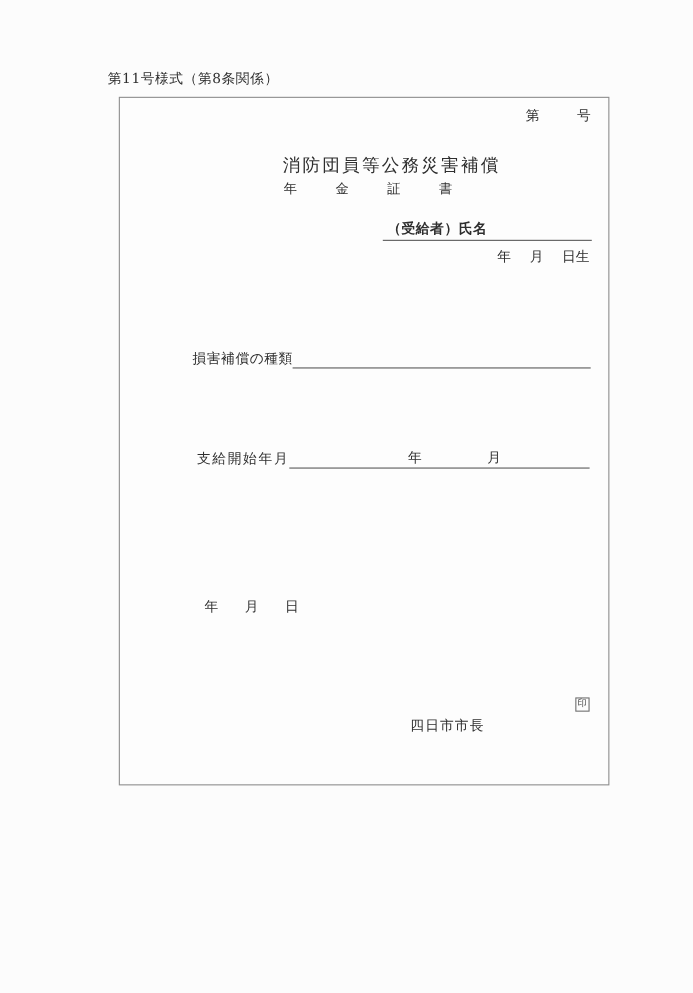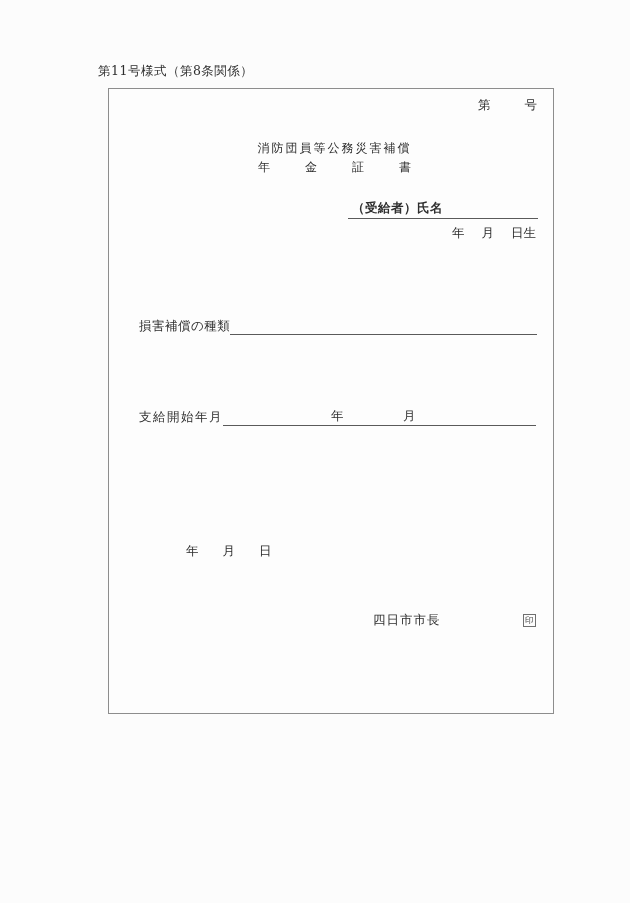--- a/index.html
+++ b/index.html
@@ -30,21 +30,21 @@
     position:absolute; top:8px; left:369px; width:59px;
     display:flex; justify-content:space-between;
     font-size:12.5px;
   }
 
   
   .title-block {
     position:absolute; top:51px; left:148px; width:155px;
     text-align:center;
   }
-  .title-line1 { font-size:12px; letter-spacing:2px; white-space:nowrap;font-family:Liberation Mono, monospace; }
+  .title-line1 { font-size:16px; letter-spacing:2px; white-space:nowrap;font-family:Liberation Mono, monospace; }
   .title-line2 { display:flex; justify-content:space-between; font-size:12px; margin-top:2px; padding:0 1px; }
 
   
   .recipient-row {
     position:absolute; top:111px; left:239px; width:190px;
     border-bottom:1px solid #5a5a5a;
     font-size:12.5px; letter-spacing:0.5px;
     padding:0 0 1px 4px; white-space:nowrap;font-weight:bold;
   }
 
@@ -52,29 +52,29 @@
   .birth-row {
     position:absolute; top:136px; right:17px;
     display:flex; gap:17px; font-size:12.5px;
   }
 
   
   .type-row {
     position:absolute; top:229px; left:30px; right:16px;
     display:flex; align-items:flex-end; font-size:12.5px;
   }
-  .type-row .label { letter-spacing:0.5px; white-space:nowrap; }
+  .type-row .label { letter-spacing:0.5px; white-space:nowrap;margin-left:36px; }
   .line-fill { flex:1; border-bottom:1px solid #5a5a5a; height:15px; position:relative; }
 
   
   .start-row {
     position:absolute; top:320px; left:30px; right:17px;
     display:flex; align-items:flex-end; font-size:12.5px;
   }
-  .start-row .label { letter-spacing:1.5px; white-space:nowrap; }
+  .start-row .label { letter-spacing:1.5px; white-space:nowrap;margin-left:40px; }
   .start-row .line-fill { height:16px; }
   .on-line { position:absolute; bottom:0; font-size:12.5px; }
   .on-line.year  { left:108px; }
   .on-line.month { left:180px; }
 
   
   .statement {
     position:absolute; top:416px; left:18px; right:10px;
     font-size:12px; letter-spacing:0.2px; white-space:nowrap;
   }
@@ -84,21 +84,21 @@
     position:absolute; top:454px; left:77px;
     display:flex; gap:24px; font-size:12.5px;
   }
 
   
   .issuer-row {
     position:absolute; top:523px; left:264px; right:17px;
     display:flex; justify-content:space-between; align-items:center;
     font-size:12.5px;
   }
-  .issuer-row .issuer { letter-spacing:1px; white-space:nowrap; }
+  .issuer-row .issuer { letter-spacing:1px; white-space:nowrap;margin-top:40px; }
   .seal-box {
     border:1px solid #6f6f6f;
     font-size:8.5px; line-height:1;
     padding:1.5px 1.5px;
     color:#4a4a4a;
   }
 </style>
 </head>
 <body>
 

